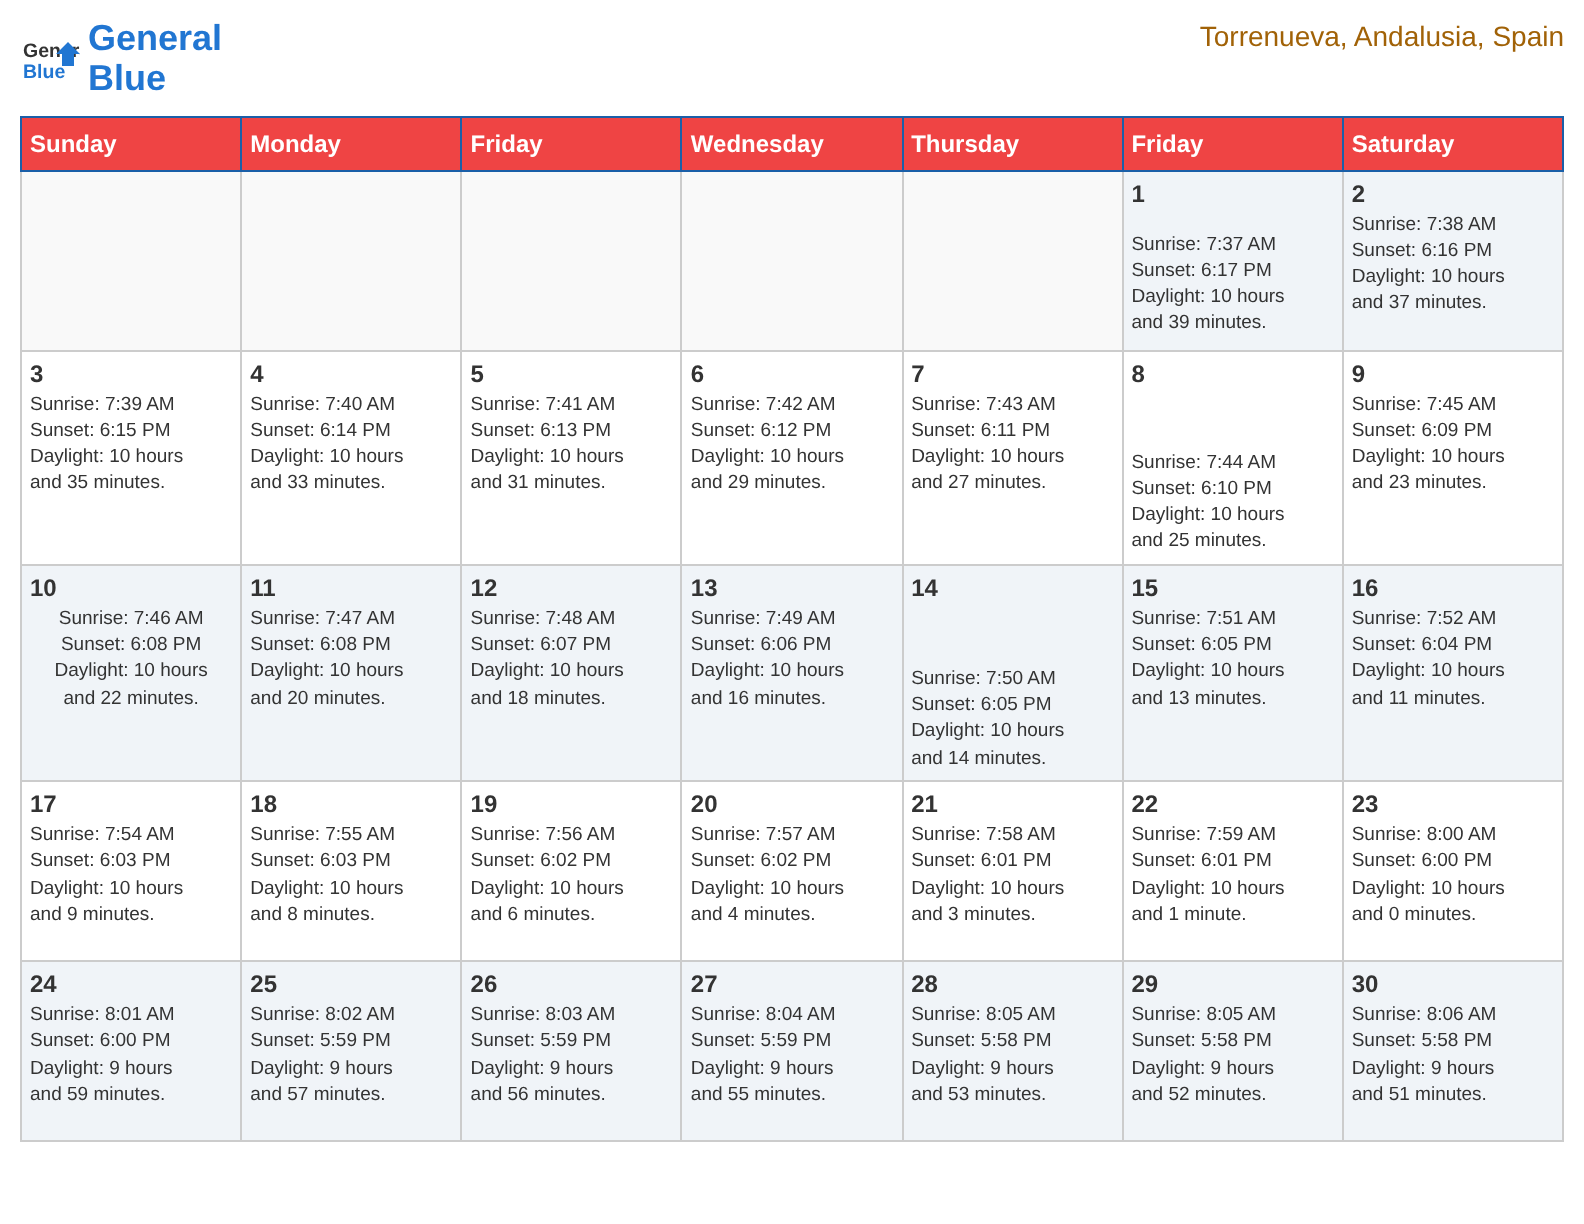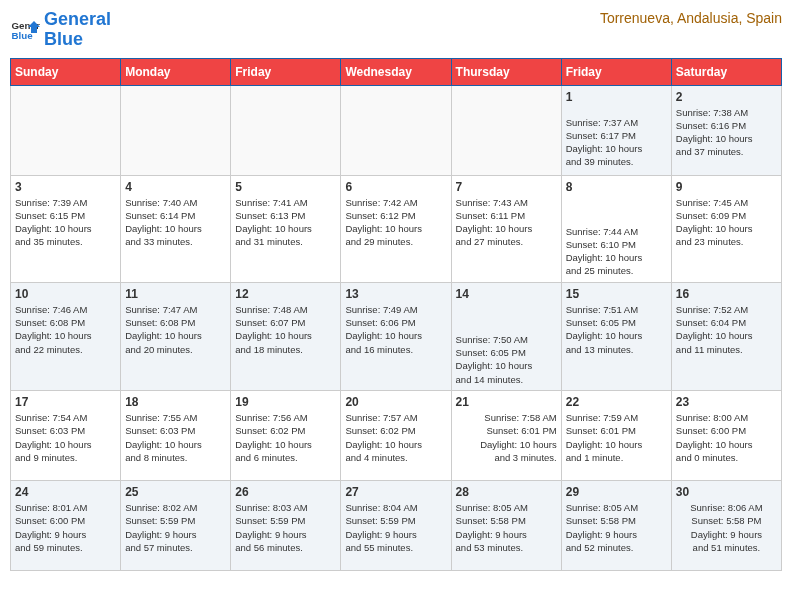--- a/index.html
+++ b/index.html
@@ -195,21 +195,21 @@
           <span class="day-number">9</span>
           <div class="day-info" style="white-space: pre-line;">Sunrise: 7:45 AM
 Sunset: 6:09 PM
 Daylight: 10 hours
 and 23 minutes.</div>
         </td>
       </tr>
       <tr>
         <td>
           <span class="day-number">10</span>
-          <div class="day-info" style="white-space: pre-line;">Sunrise: 7:46 AM
+          <div class="day-info" style="white-space: pre-line; text-align: center;">Sunrise: 7:46 AM
 Sunset: 6:08 PM
 Daylight: 10 hours
 and 22 minutes.</div>
         </td>
         <td>
           <span class="day-number">11</span>
           <div class="day-info" style="white-space: pre-line;">Sunrise: 7:47 AM
 Sunset: 6:08 PM
 Daylight: 10 hours
 and 20 minutes.</div>
@@ -274,21 +274,21 @@
         </td>
         <td>
           <span class="day-number">20</span>
           <div class="day-info" style="white-space: pre-line;">Sunrise: 7:57 AM
 Sunset: 6:02 PM
 Daylight: 10 hours
 and 4 minutes.</div>
         </td>
         <td>
           <span class="day-number">21</span>
-          <div class="day-info" style="white-space: pre-line; text-align: right;">Sunrise: 7:58 AM
+          <div class="day-info" style="white-space: pre-line;">Sunrise: 7:58 AM
 Sunset: 6:01 PM
 Daylight: 10 hours
 and 3 minutes.</div>
         </td>
         <td>
           <span class="day-number">22</span>
           <div class="day-info" style="white-space: pre-line;">Sunrise: 7:59 AM
 Sunset: 6:01 PM
 Daylight: 10 hours
 and 1 minute.</div>
@@ -339,20 +339,20 @@
         </td>
         <td>
           <span class="day-number">29</span>
           <div class="day-info" style="white-space: pre-line;">Sunrise: 8:05 AM
 Sunset: 5:58 PM
 Daylight: 9 hours
 and 52 minutes.</div>
         </td>
         <td>
           <span class="day-number">30</span>
-          <div class="day-info" style="white-space: pre-line; text-align: center;">Sunrise: 8:06 AM
+          <div class="day-info" style="white-space: pre-line;">Sunrise: 8:06 AM
 Sunset: 5:58 PM
 Daylight: 9 hours
 and 51 minutes.</div>
         </td>
       </tr>
     </tbody>
 </table>
 
 </body></html>

